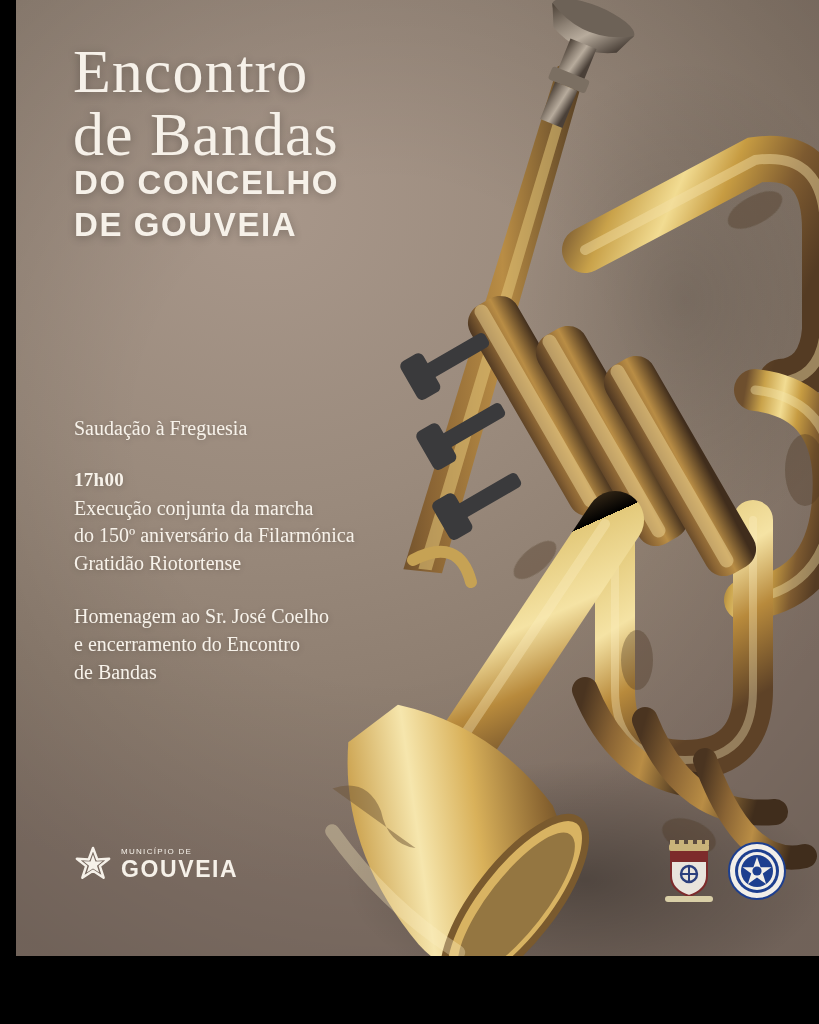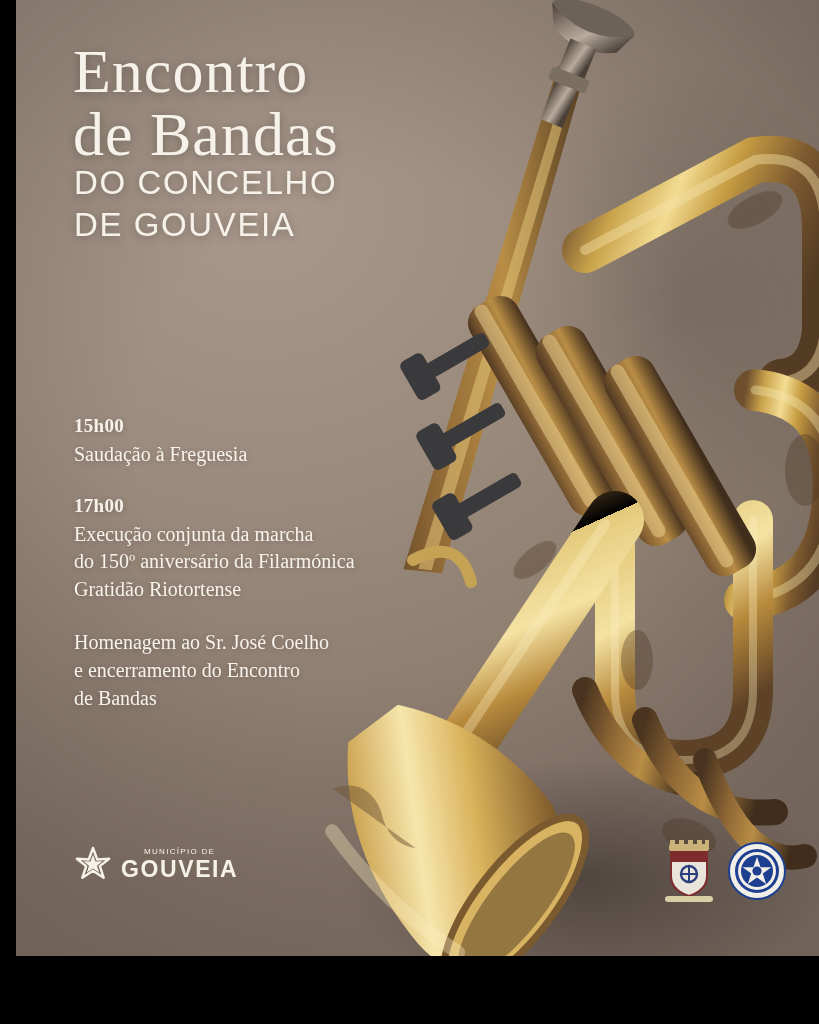--- a/index.html
+++ b/index.html
@@ -61,21 +61,21 @@
     text-shadow: 0 2px 10px rgba(0,0,0,0.28);
     white-space: pre-line;
   }
 
   .title-2 {
     position: absolute;
     left: 58px;
     top: 162px;
     color: #f6f1e9;
     font-family: "Liberation Sans", sans-serif;
-    font-weight: 400;
+    font-weight: 700;
     font-size: 33px;
     line-height: 1.28;
     letter-spacing: 1.6px;
     text-shadow: 0 2px 8px rgba(0,0,0,0.25);
     white-space: pre-line;
   }
 
   .place-date {
     position: absolute;
     left: 58px;
@@ -131,21 +131,20 @@
   .logo-gouveia .star-mark { width: 38px; height: 38px; }
   .logo-gouveia .txt {
     color: #f6f1e9;
     font-family: "Liberation Sans", sans-serif;
     line-height: 1.12;
   }
   .logo-gouveia .txt .l1 {
     font-size: 8px;
     letter-spacing: 1.3px;
     display: block;
-    text-align: center;
   }
   .logo-gouveia .txt .l2 {
     font-size: 23px;
     font-weight: 700;
     letter-spacing: 1.6px;
     display: block;
   }
   .crest-1 { position: absolute; left: 645px; top: 0px; width: 56px; height: 62px; }
   .crest-2 { position: absolute; left: 712px; top: 2px; width: 58px; height: 58px; }
 </style>
@@ -284,21 +283,20 @@
     <div class="title-1">Encontro
 de Bandas</div>
 
     <div class="title-2">DO CONCELHO
 DE GOUVEIA</div>
 
 
     <div class="schedule">
 
       <div class="sched-item">
-        <div class="sched-time">15h00</div>
         <div class="sched-desc">Saudação à Freguesia</div>
       </div>
 
       <div class="sched-item">
         <div class="sched-time">17h00</div>
         <div class="sched-desc">Execução conjunta da marcha
 do 150º aniversário da Filarmónica
 Gratidão Riotortense</div>
       </div>
 

